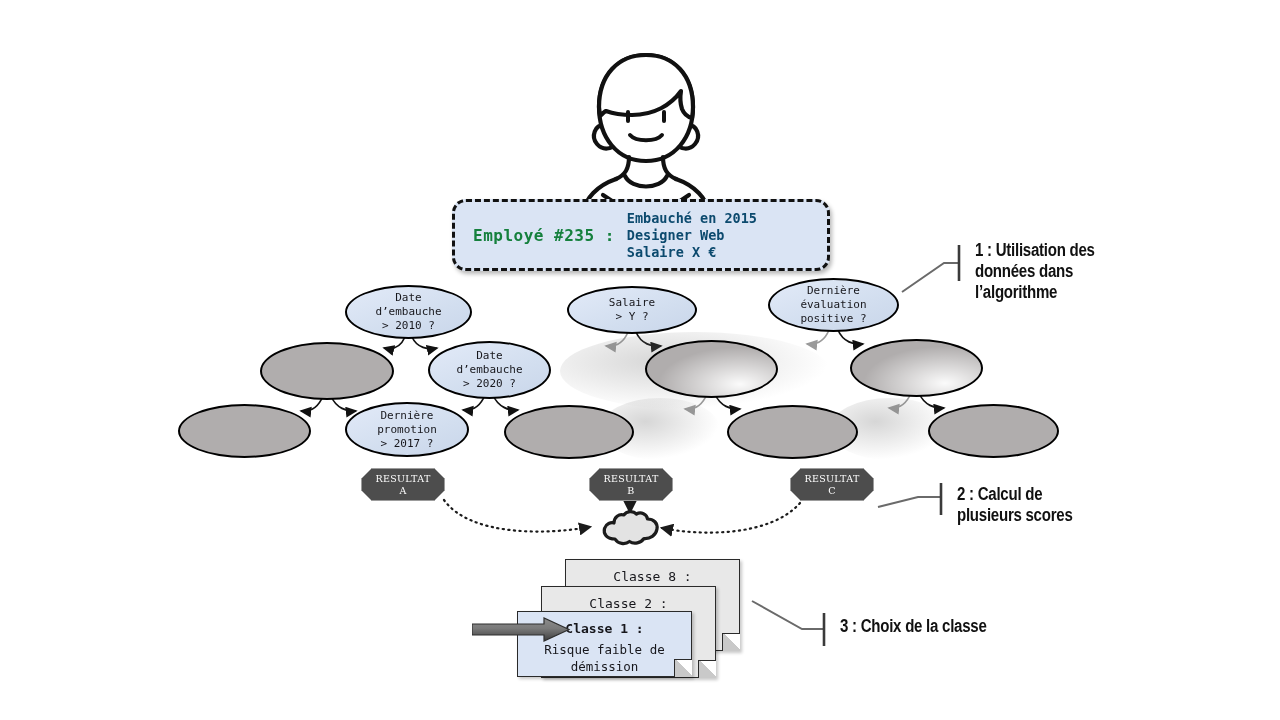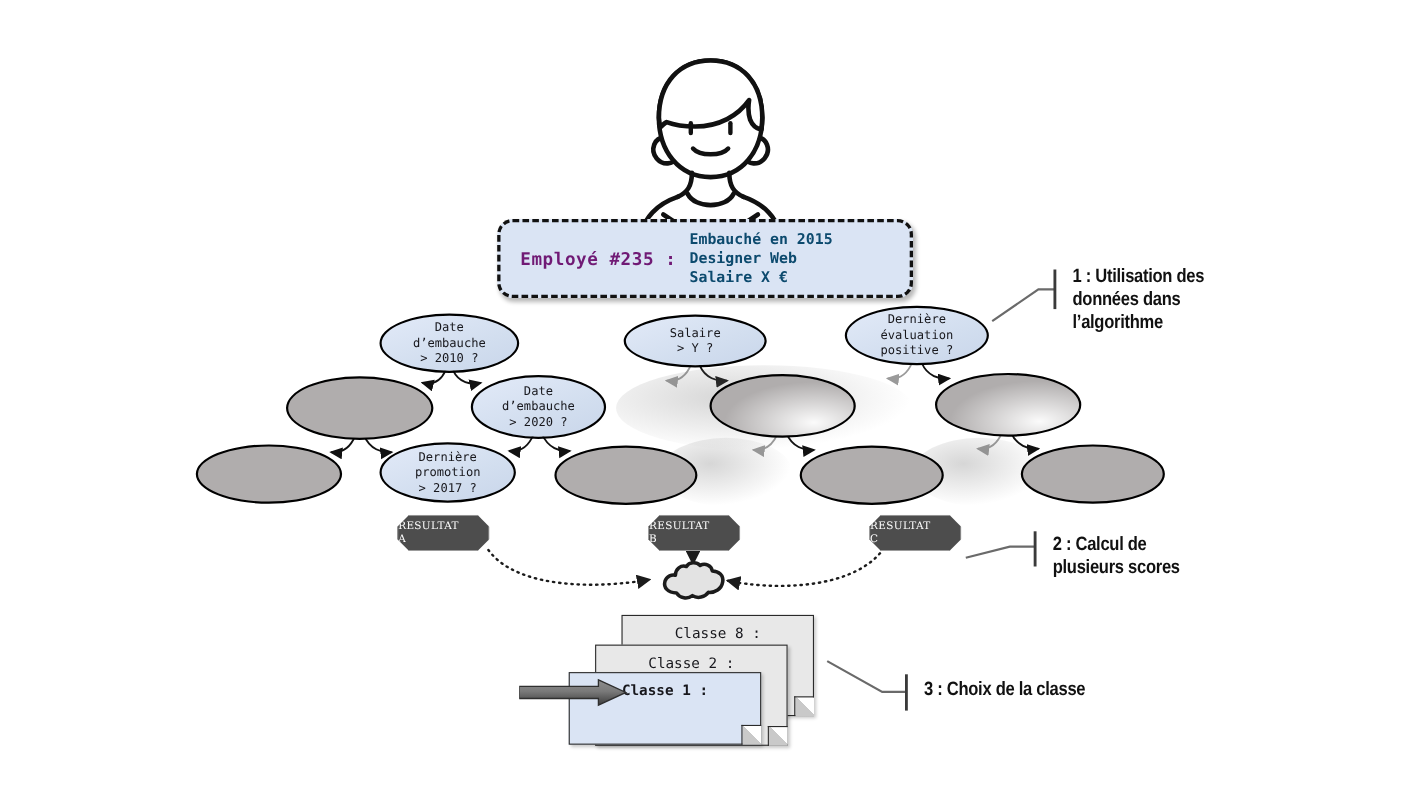--- a/index.html
+++ b/index.html
@@ -15,21 +15,21 @@
     border-radius:14px;
     box-sizing:border-box;
     box-shadow:2px 3px 4px rgba(0,0,0,.28);
   }
   #data-box-inner{
     position:absolute;left:0;top:0;right:0;bottom:0;
     display:flex;align-items:center;
     font-family:"DejaVu Sans Mono","Liberation Mono",monospace;
   }
   #emp-label{
-    font-size:16px;font-weight:bold;color:#701a75;
+    font-size:16px;font-weight:bold;color:#15803d;
     padding-left:18px;white-space:pre;letter-spacing:.5px;
   }
   #emp-lines{
     font-size:13.5px;color:#0c4a6e;line-height:17px;
     padding-left:12px;white-space:pre;font-weight:bold;
   }
 
   
   .node{
     border-radius:50%;
@@ -51,21 +51,21 @@
   .node-shadow{
     border-radius:50%;
     background:radial-gradient(ellipse at 38% 38%, rgba(120,120,120,.30) 0%, rgba(180,180,180,0) 70%);
   }
 
   
   .result{
     background:#4d4d4d;
     border:1.6px solid #9c9c9c;
     clip-path:polygon(11px 0,calc(100% - 11px) 0,100% 11px,100% calc(100% - 11px),calc(100% - 11px) 100%,11px 100%,0 calc(100% - 11px),0 11px);
-    display:flex;flex-direction:column;justify-content:center;
+    display:flex;flex-direction:column;align-items:center;justify-content:center;
     color:#fff;font-family:"DejaVu Serif","Liberation Serif",serif;
     font-size:9.5px;line-height:12px;letter-spacing:.3px;
     box-sizing:border-box;
   }
 
   
   .doc{
     border:1.4px solid #2a2a2a;
     box-sizing:border-box;
     font-family:"DejaVu Sans Mono","Liberation Mono",monospace;
@@ -231,20 +231,22 @@
     <div class="curl"></div>
   </div>
 
   <div class="abs doc" style="left:541px;top:586px;width:175px;height:92px;background:#e8e8e8;">
     <div class="doc-text" style="top:9px;font-size:13px;">Classe 2 :</div>
     <div class="curl"></div>
   </div>
 
   <div class="abs doc" style="left:517px;top:611px;width:175px;height:66px;background:#dae4f4;">
     <div class="doc-text" style="top:9px;font-size:13px;font-weight:bold;">Classe 1 :</div>
+    <div class="doc-text" style="top:29px;font-size:12.5px;line-height:17px;">Risque faible de
+démission</div>
     <div class="curl"></div>
   </div>
 
   <svg class="abs" style="left:472px;top:617px;" width="100" height="26" viewBox="0 0 100 26">
     <defs>
       <linearGradient id="agrad" x1="0" y1="0" x2="0" y2="1">
         <stop offset="0%" stop-color="#8d8d8d"></stop>
         <stop offset="45%" stop-color="#7a7a7a"></stop>
         <stop offset="100%" stop-color="#3d3d3d"></stop>
       </linearGradient>

